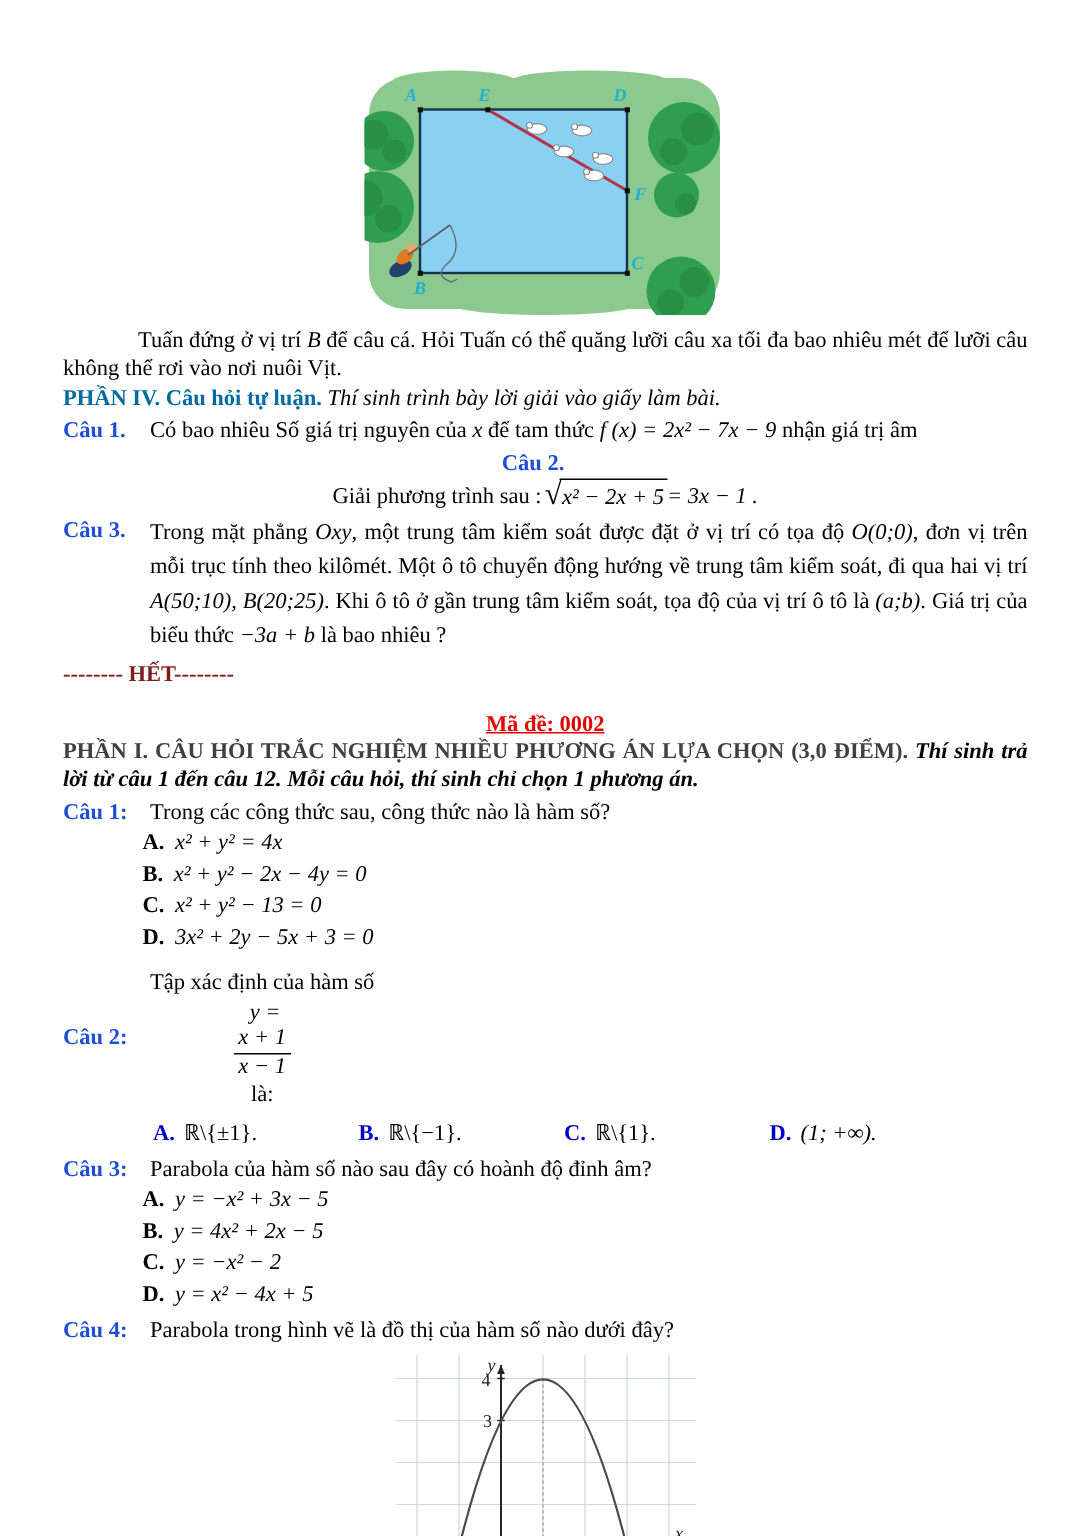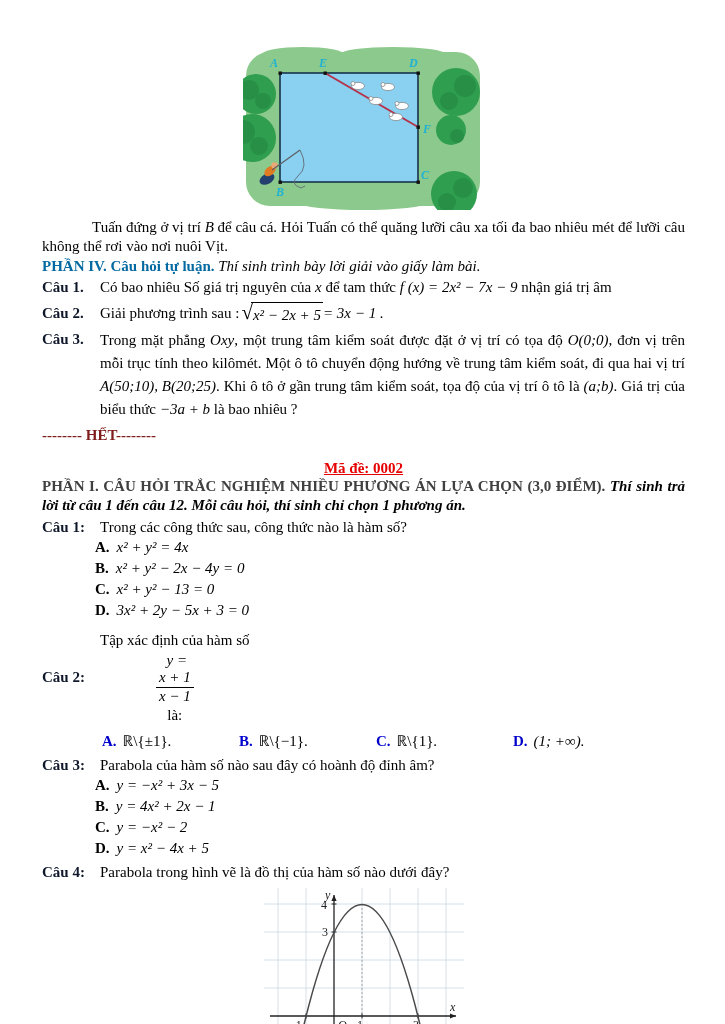--- a/index.html
+++ b/index.html
@@ -7,23 +7,23 @@
         font-family:"Liberation Serif",serif;font-size:15px;color:#000;}
   .fig{width:240px;height:164px;margin:46px auto 0;}
   .content{padding:8px 40px 0 42px;box-sizing:border-box;}
   p{margin:0;}
   .m{font-style:italic;}
   .intro{line-height:19px;text-align:justify;text-indent:50px;}
   .h4{line-height:18px;margin-top:1px;}
   .h4 .b4{font-weight:bold;color:#0369a1;}
   .h4 .i4{font-style:italic;}
   .q{display:flex;margin-top:2px;line-height:20px;}
-  .qlabel{flex:none;width:58px;font-weight:bold;color:#0f172a;}
+  .qlabel{flex:none;width:58px;font-weight:bold;color:#1d4ed8;}
   .qbody{flex:1;}
-  .q2row{align-items:center;min-height:28px;}
+  .q2row{align-items:center;min-height:28px;flex-direction:column;}
   .q2row .qbody{display:flex;align-items:center;flex-wrap:wrap;}
   .sqrt{display:inline-flex;align-items:flex-start;margin-left:2px;}
   .rad{font-style:normal;font-size:21px;line-height:1;margin-right:-2px;}
   .radicand{border-top:1.4px solid #000;padding:2px 2px 0;font-style:italic;}
   .q3body{line-height:23px;text-align:justify;}
   .het{text-align:left;color:#7f1d1d;font-weight:bold;line-height:20px;margin-top:4px;}
   .gap{height:14px;}
   .made{text-align:center;color:#e60000;font-weight:bold;line-height:18px;text-decoration:underline;}
   .h1p{line-height:18.5px;font-weight:bold;text-align:justify;}
   .h1p .red{color:#404040;}
@@ -203,21 +203,21 @@
       <span class="qlabel">Câu 3:</span>
       <div class="qbody">Parabola của hàm số nào sau đây có hoành độ đỉnh âm?</div>
     </div>
     <div class="opts">
       <div class="opt">
           <span class="optlabel">A.</span>
           <span class="m">y = −x² + 3x − 5</span>
         </div>
       <div class="opt">
           <span class="optlabel">B.</span>
-          <span class="m">y = 4x² + 2x − 1</span>
+          <span class="m">y = 4x² + 2x − 5</span>
         </div>
       <div class="opt">
           <span class="optlabel">C.</span>
           <span class="m">y = −x² − 2</span>
         </div>
       <div class="opt">
           <span class="optlabel">D.</span>
           <span class="m">y = x² − 4x + 5</span>
         </div>
     </div>

